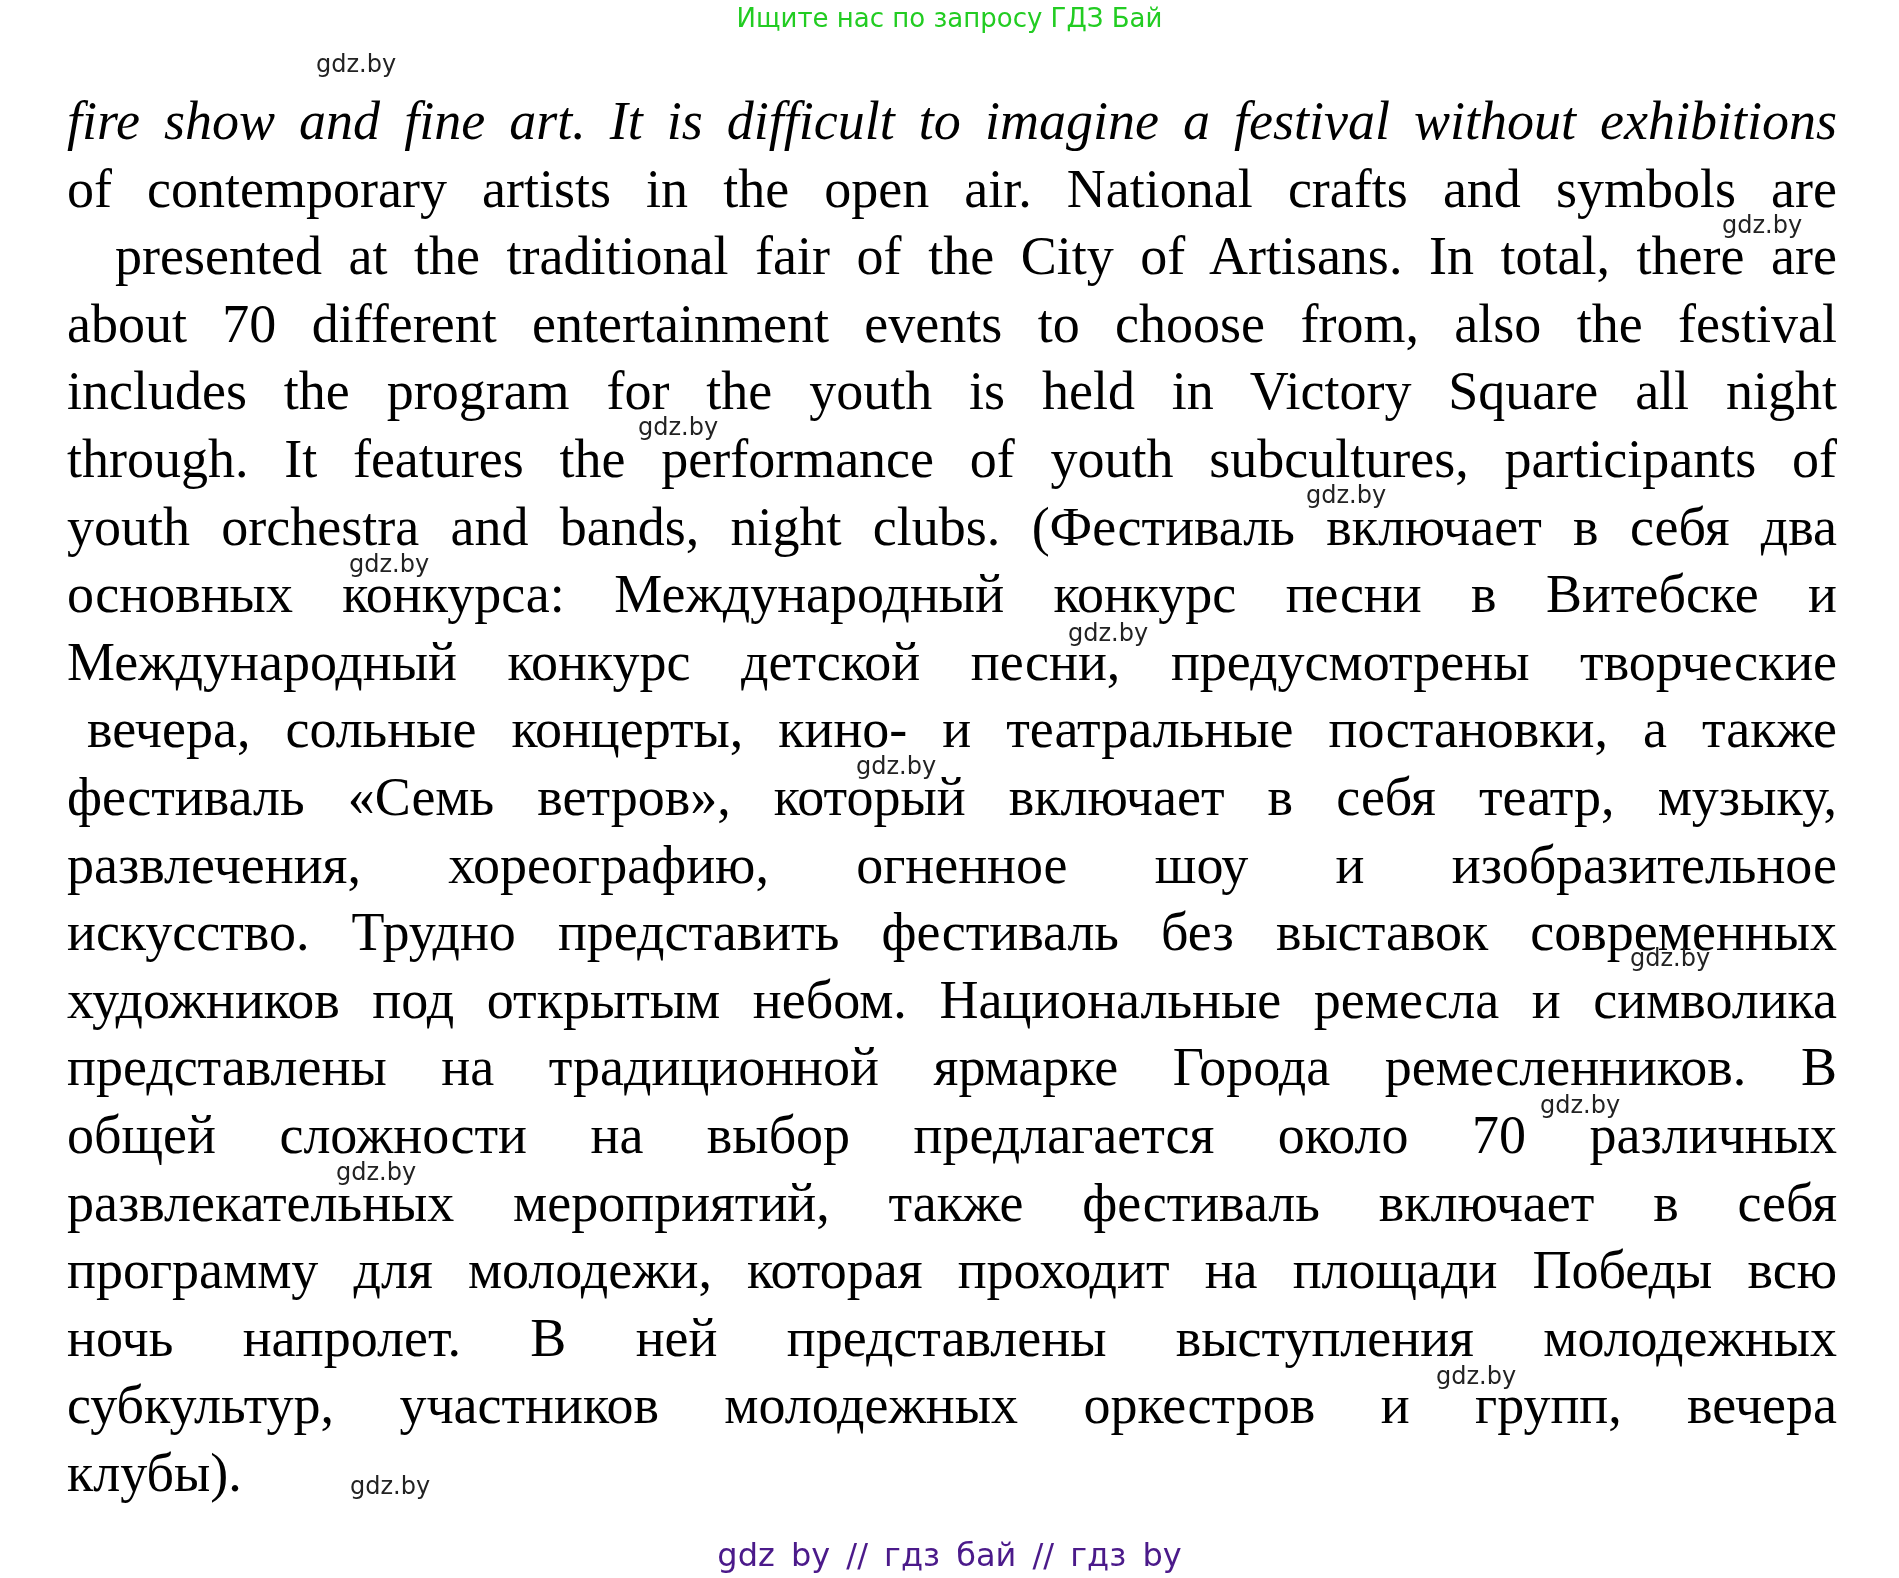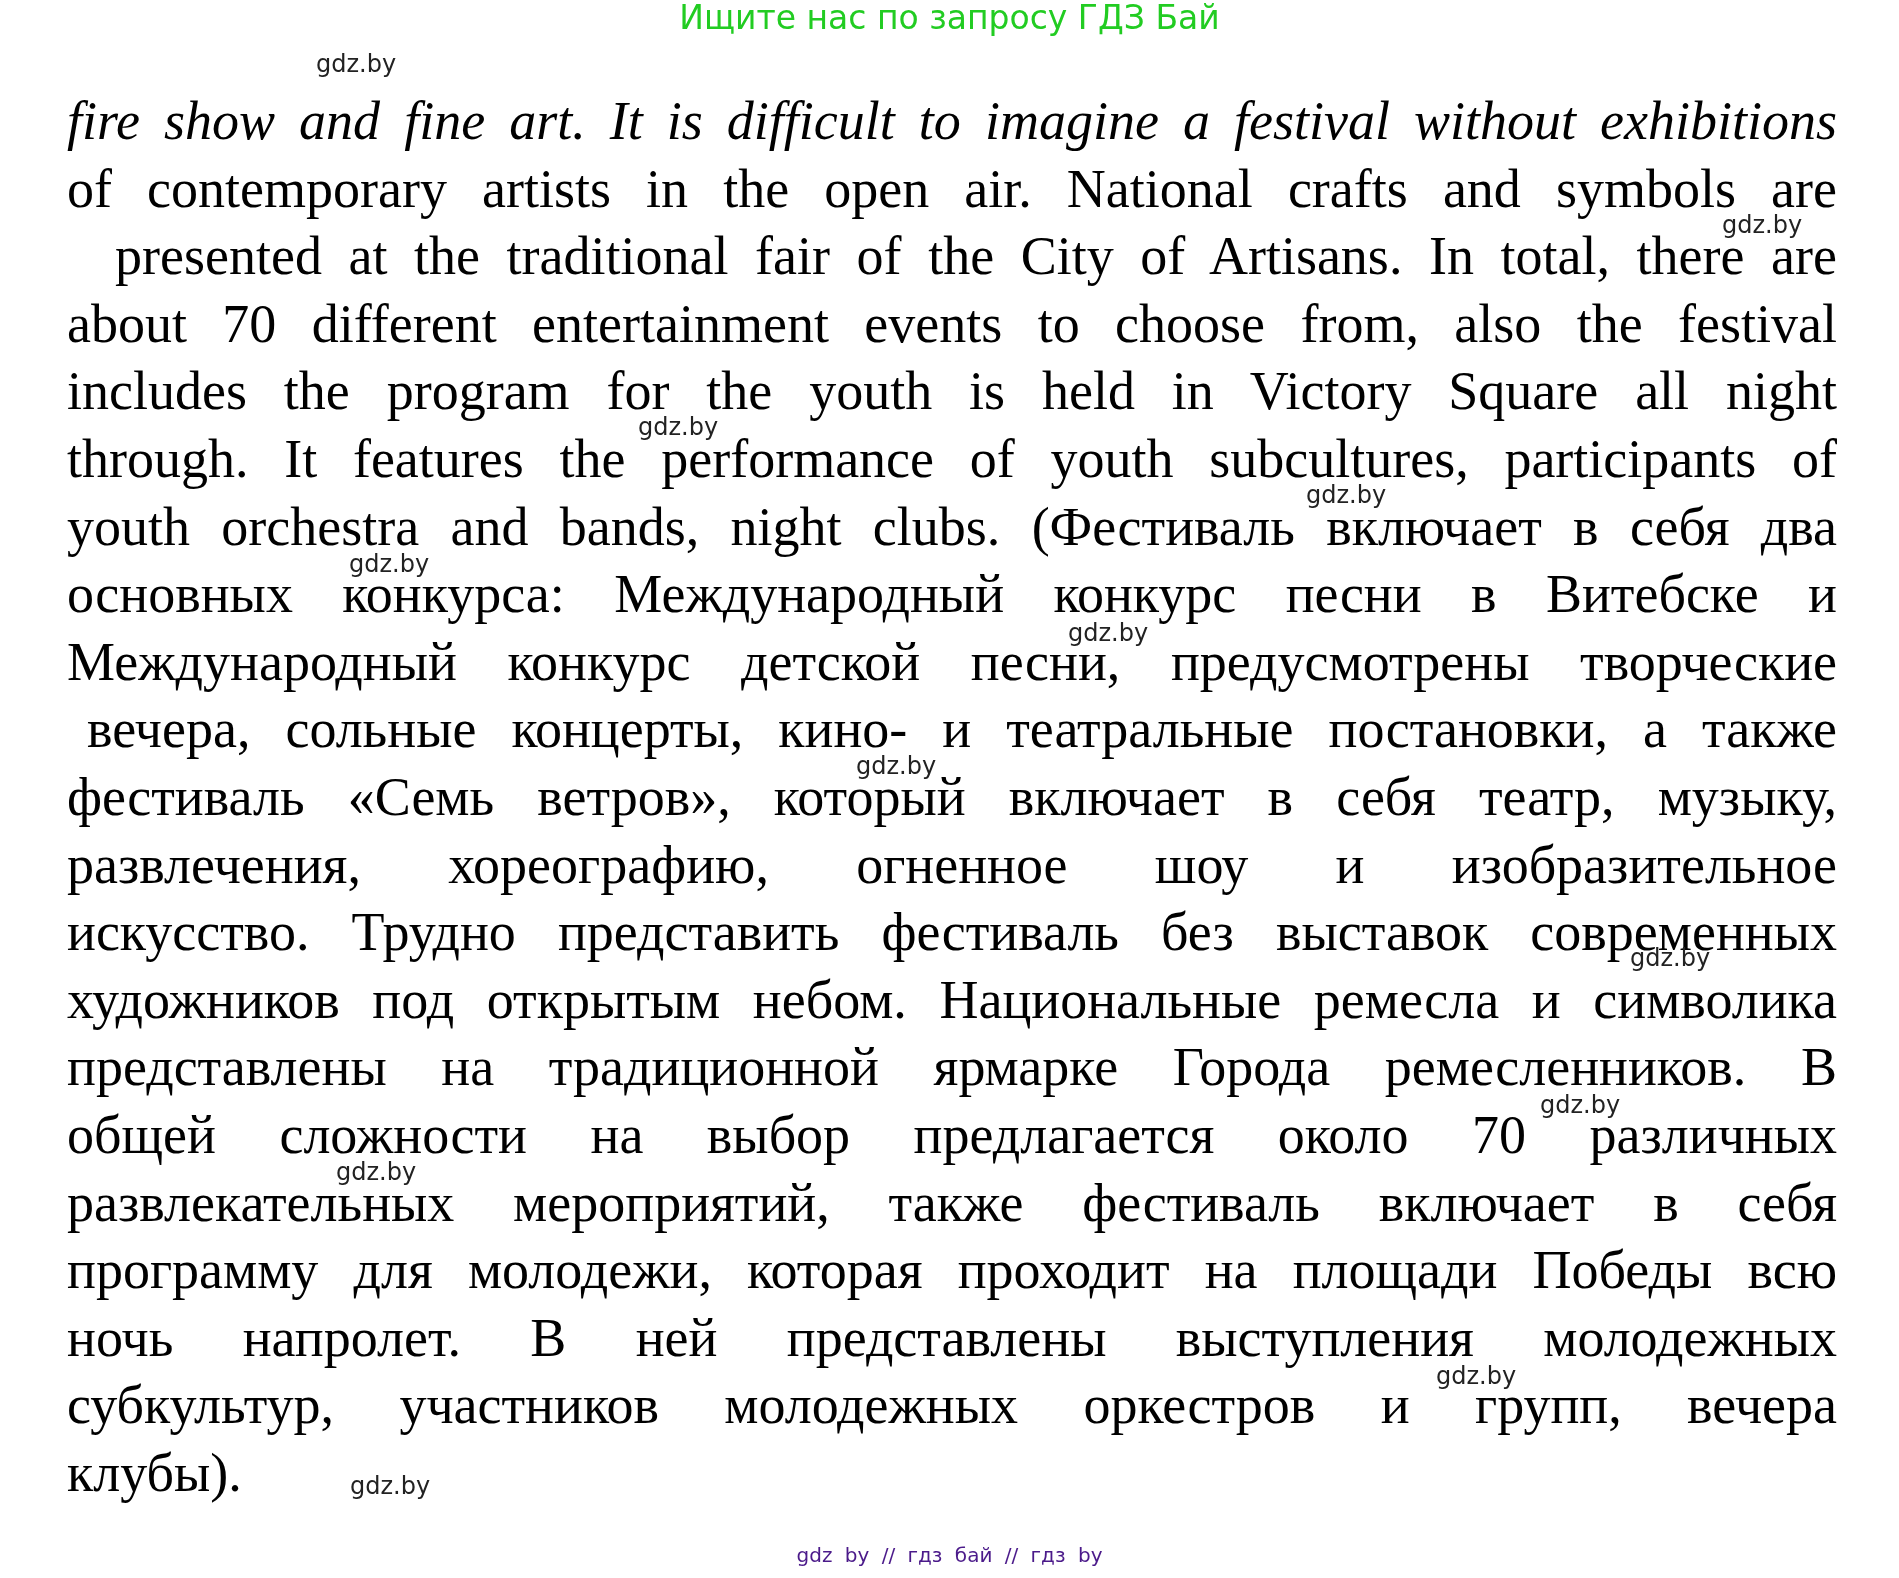--- a/index.html
+++ b/index.html
@@ -1,21 +1,21 @@
 <!DOCTYPE html>
 <html><head>
 <meta charset="utf-8">
 <style>
   html, body { margin: 0; padding: 0; background: #ffffff; }
   body { width: 1899px; height: 1578px; position: relative; overflow: hidden; }
   .header {
     position: absolute; left: 0; width: 1899px; top: 0px;
     text-align: center;
     font-family: "DejaVu Sans", sans-serif;
-    font-size: 33px; line-height: 36px;
+    font-size: 26px; line-height: 36px;
     color: #22cc22;
   }
   .page-text {
     position: absolute; left: 67px; top: 88px; width: 1770px;
     font-family: "Liberation Serif", serif;
     font-size: 54px; color: #000;
   }
   .line {
     height: 67.6px; line-height: 67.6px;
     white-space: nowrap;
@@ -26,21 +26,21 @@
   .wm {
     position: absolute;
     font-family: "DejaVu Sans", sans-serif;
     font-size: 24px; color: #222;
     line-height: 28px;
   }
   .footer {
     position: absolute; left: 0; width: 1899px; top: 1536px;
     text-align: center;
     font-family: "DejaVu Sans", sans-serif;
-    font-size: 20px; line-height: 38px;
+    font-size: 32px; line-height: 38px;
     color: #4b1a8a;
     word-spacing: 6px;
   }
 </style>
 </head>
 <body>
 
 <div class="header">Ищите нас по запросу ГДЗ Бай</div>
 
 <div class="page-text">

